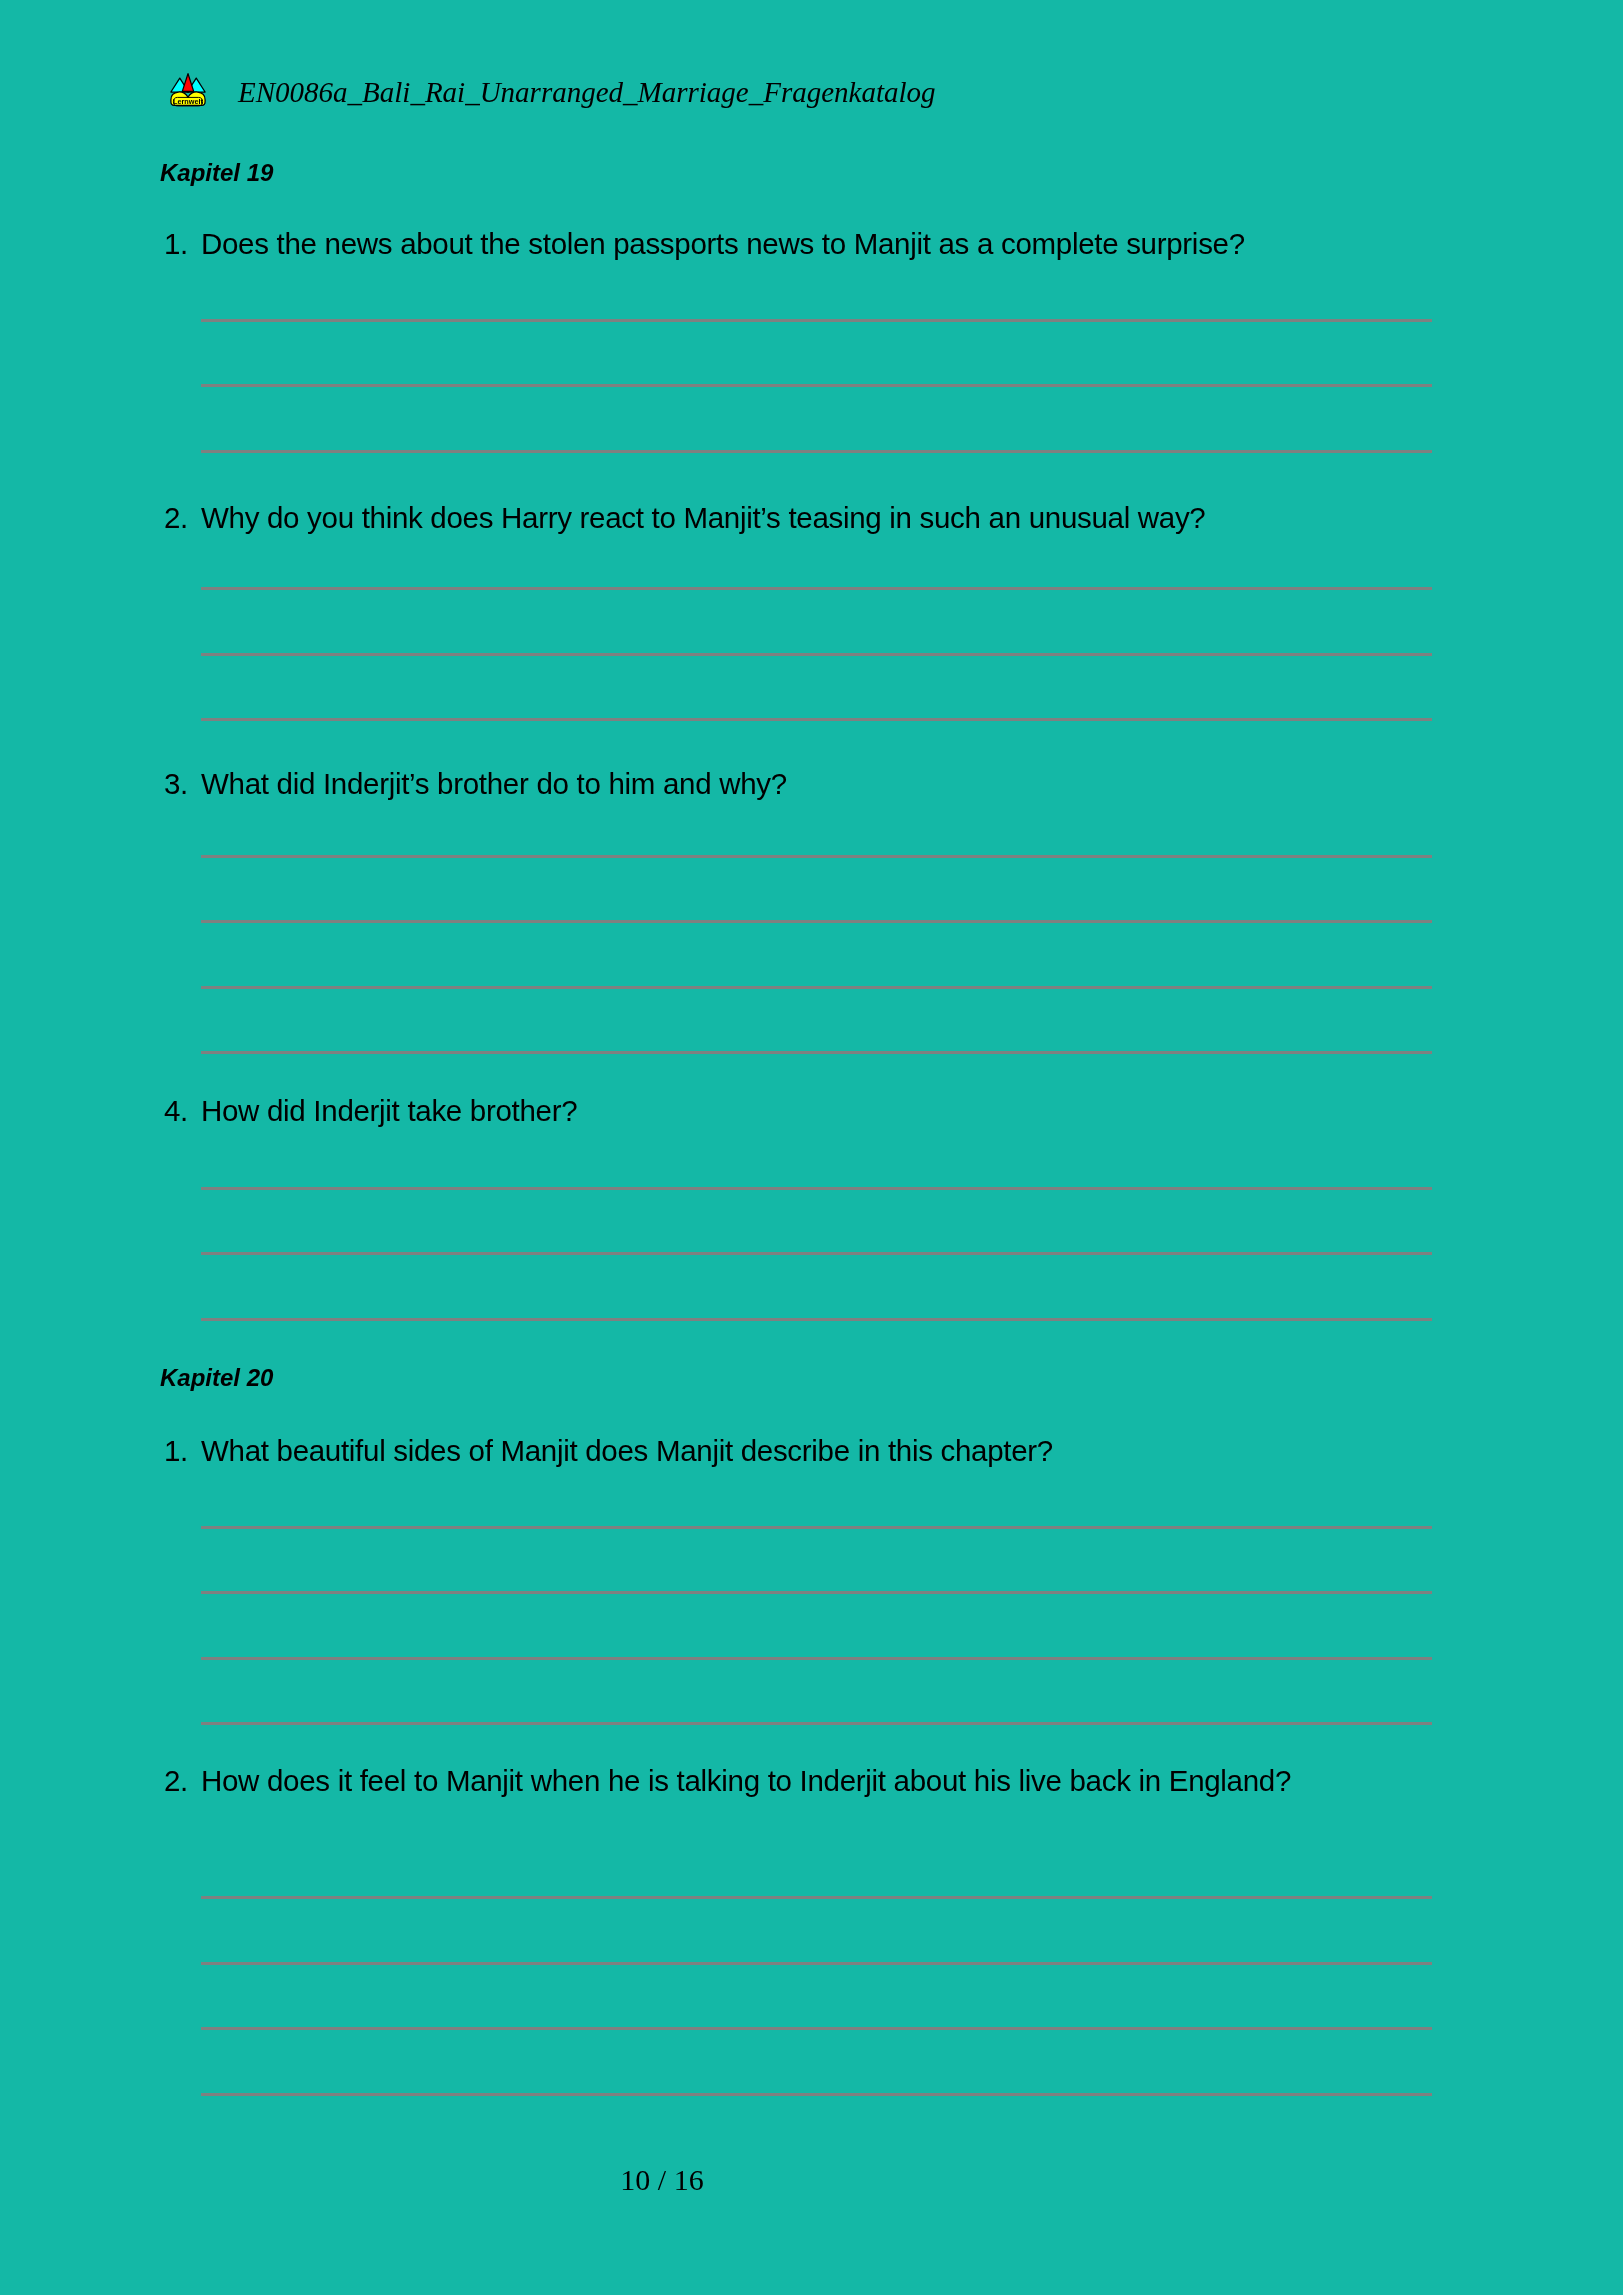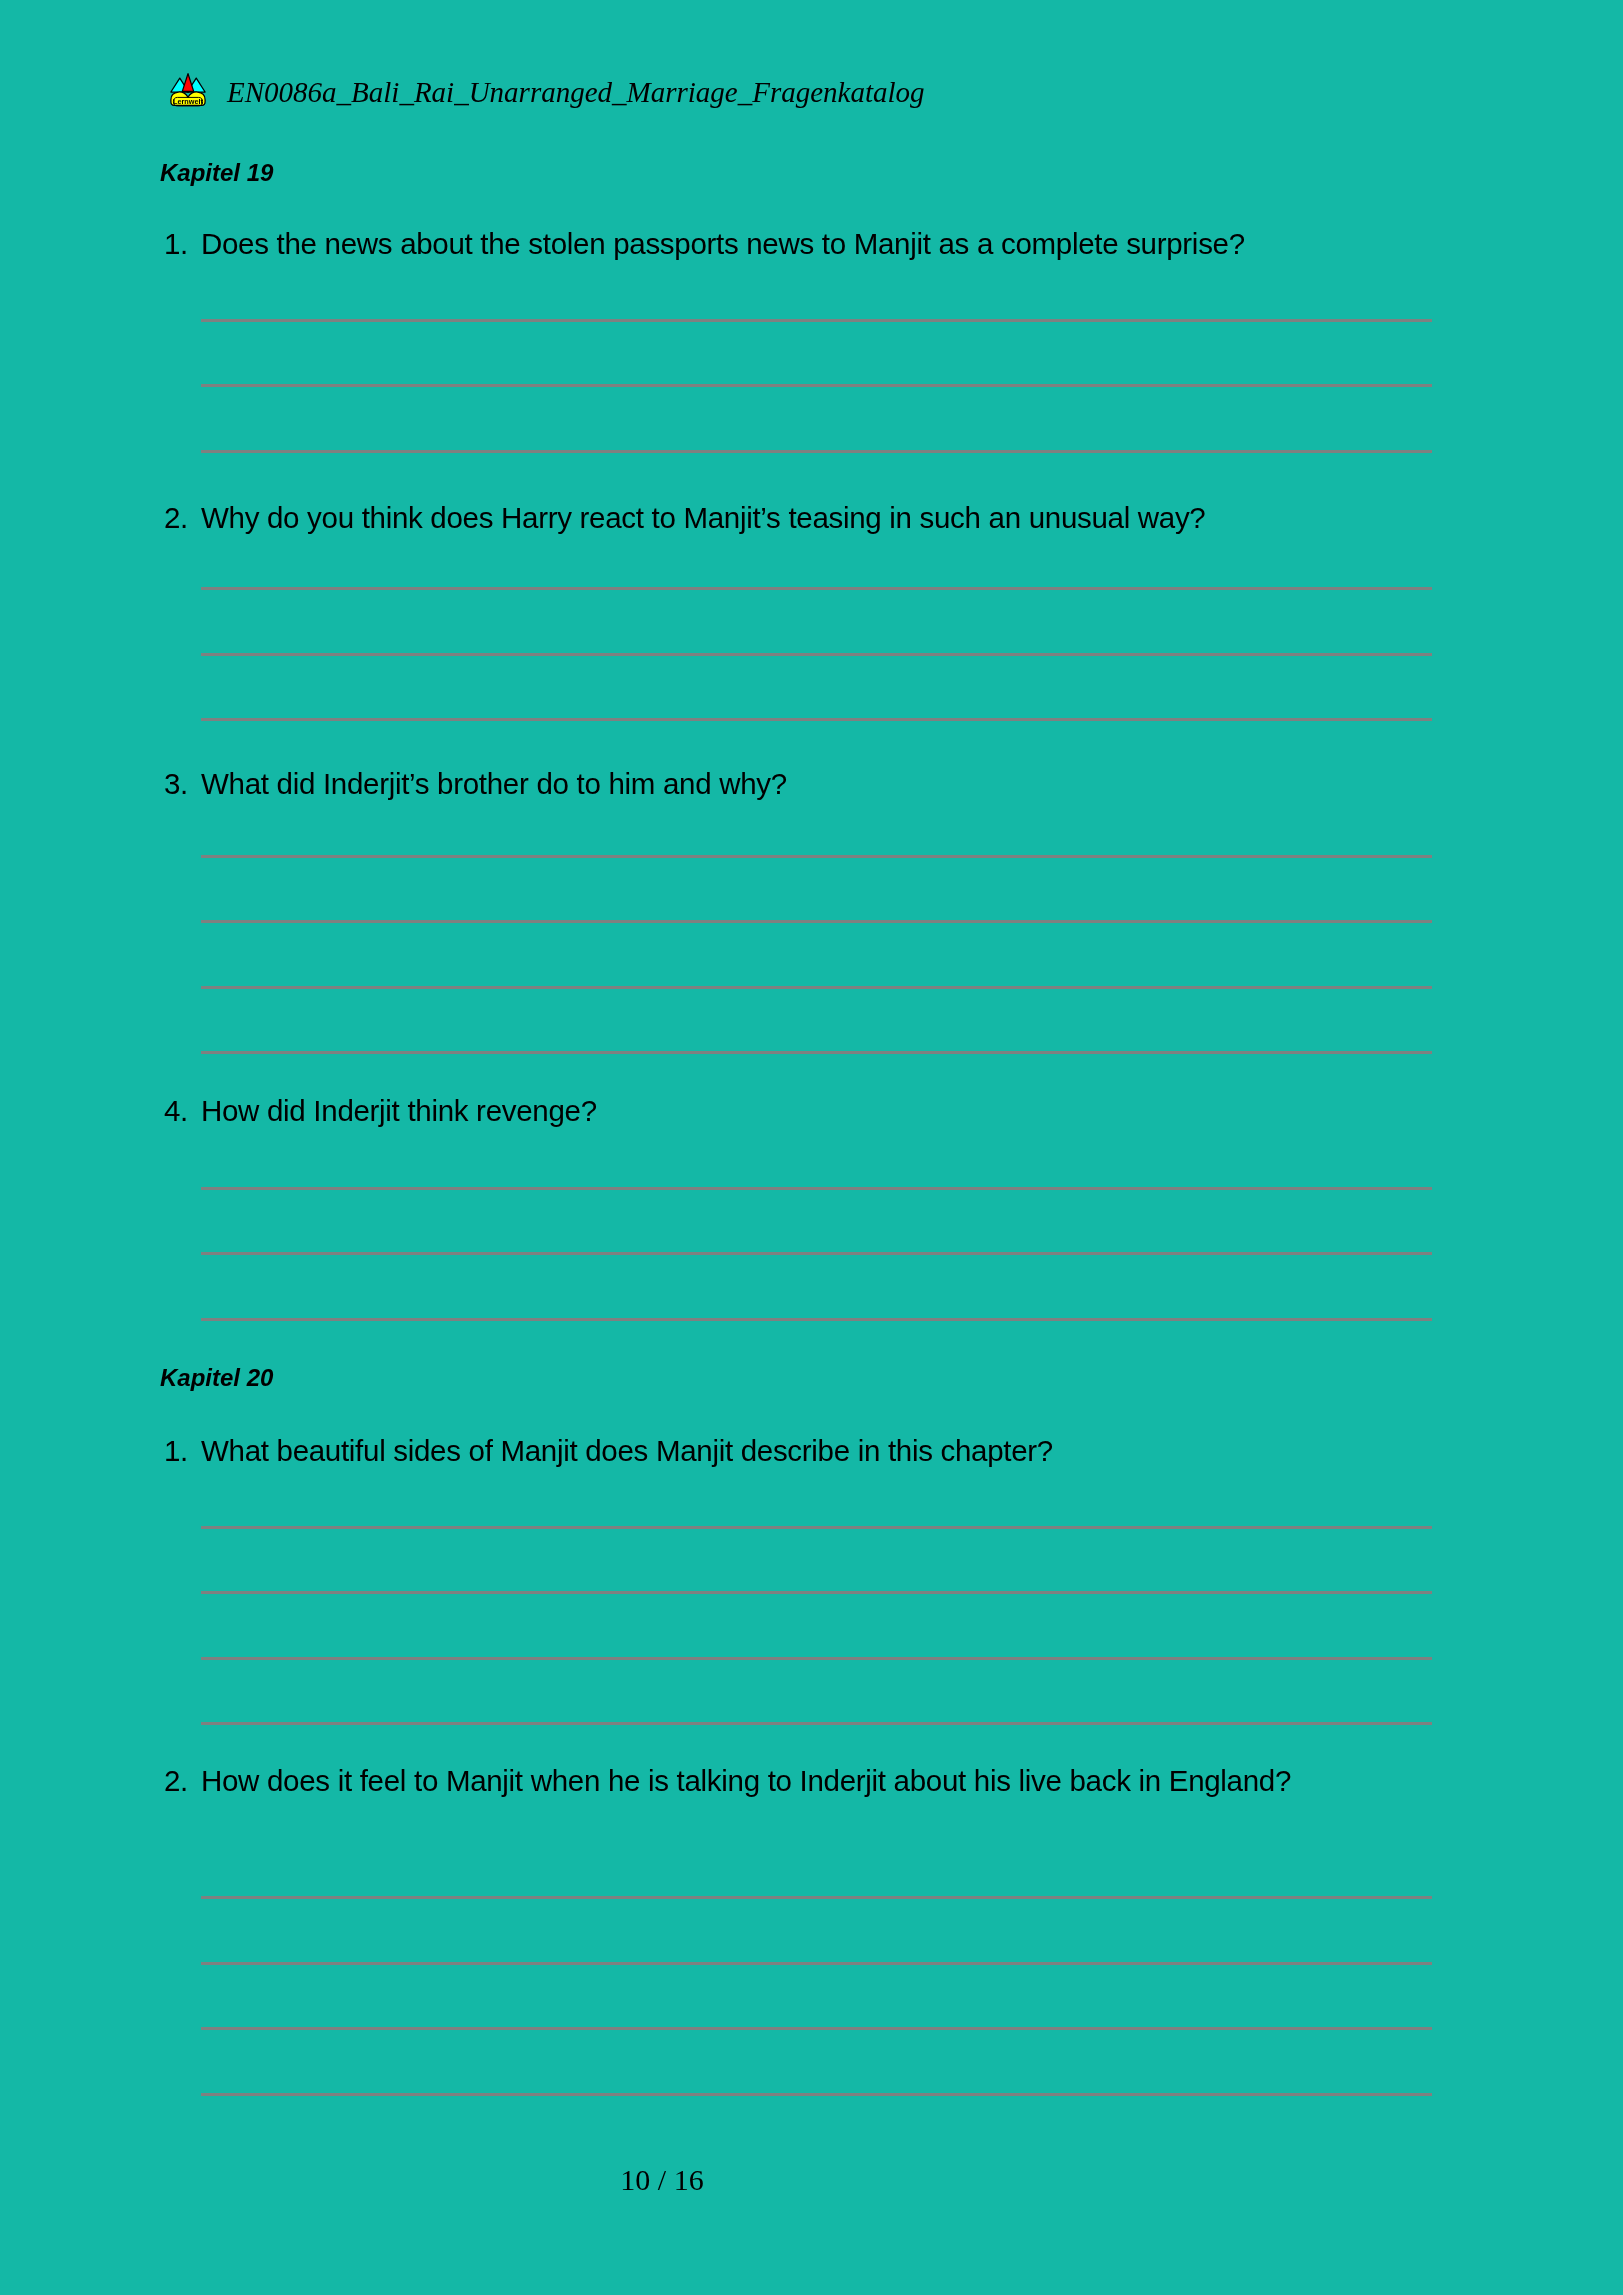--- a/index.html
+++ b/index.html
@@ -13,21 +13,21 @@
     overflow: hidden;
   }
   
   .logo {
     position: absolute;
     left: 169px; top: 71px;
     width: 38px; height: 37px;
   }
   .doc-title {
     position: absolute;
-    left: 227px; top: 73px;
+    left: 238px; top: 73px;
     font-family: "Liberation Serif", serif;
     font-style: italic;
     font-size: 29px;
     line-height: 39px;
     white-space: nowrap;
   }
   
   .chapter-heading {
     position: absolute;
     left: 160px;
@@ -112,21 +112,21 @@
     <span class="qnum">3.</span>
     <div class="qtext">What did Inderjit’s brother do to him and why?</div>
   </div>
   <div class="answer-line" style="top:855px"></div>
   <div class="answer-line" style="top:920px"></div>
   <div class="answer-line" style="top:986px"></div>
   <div class="answer-line" style="top:1051px"></div>
 
   <div class="question" style="top:1091px">
     <span class="qnum">4.</span>
-    <div class="qtext">How did Inderjit think revenge?</div>
+    <div class="qtext">How did Inderjit take brother?</div>
   </div>
   <div class="answer-line" style="top:1187px"></div>
   <div class="answer-line" style="top:1252px"></div>
   <div class="answer-line" style="top:1318px"></div>
 
   <div class="chapter-heading" style="top:1358px">Kapitel 20</div>
 
   <div class="question" style="top:1431px">
     <span class="qnum">1.</span>
     <div class="qtext">What beautiful sides of Manjit does Manjit describe in this chapter?</div>

